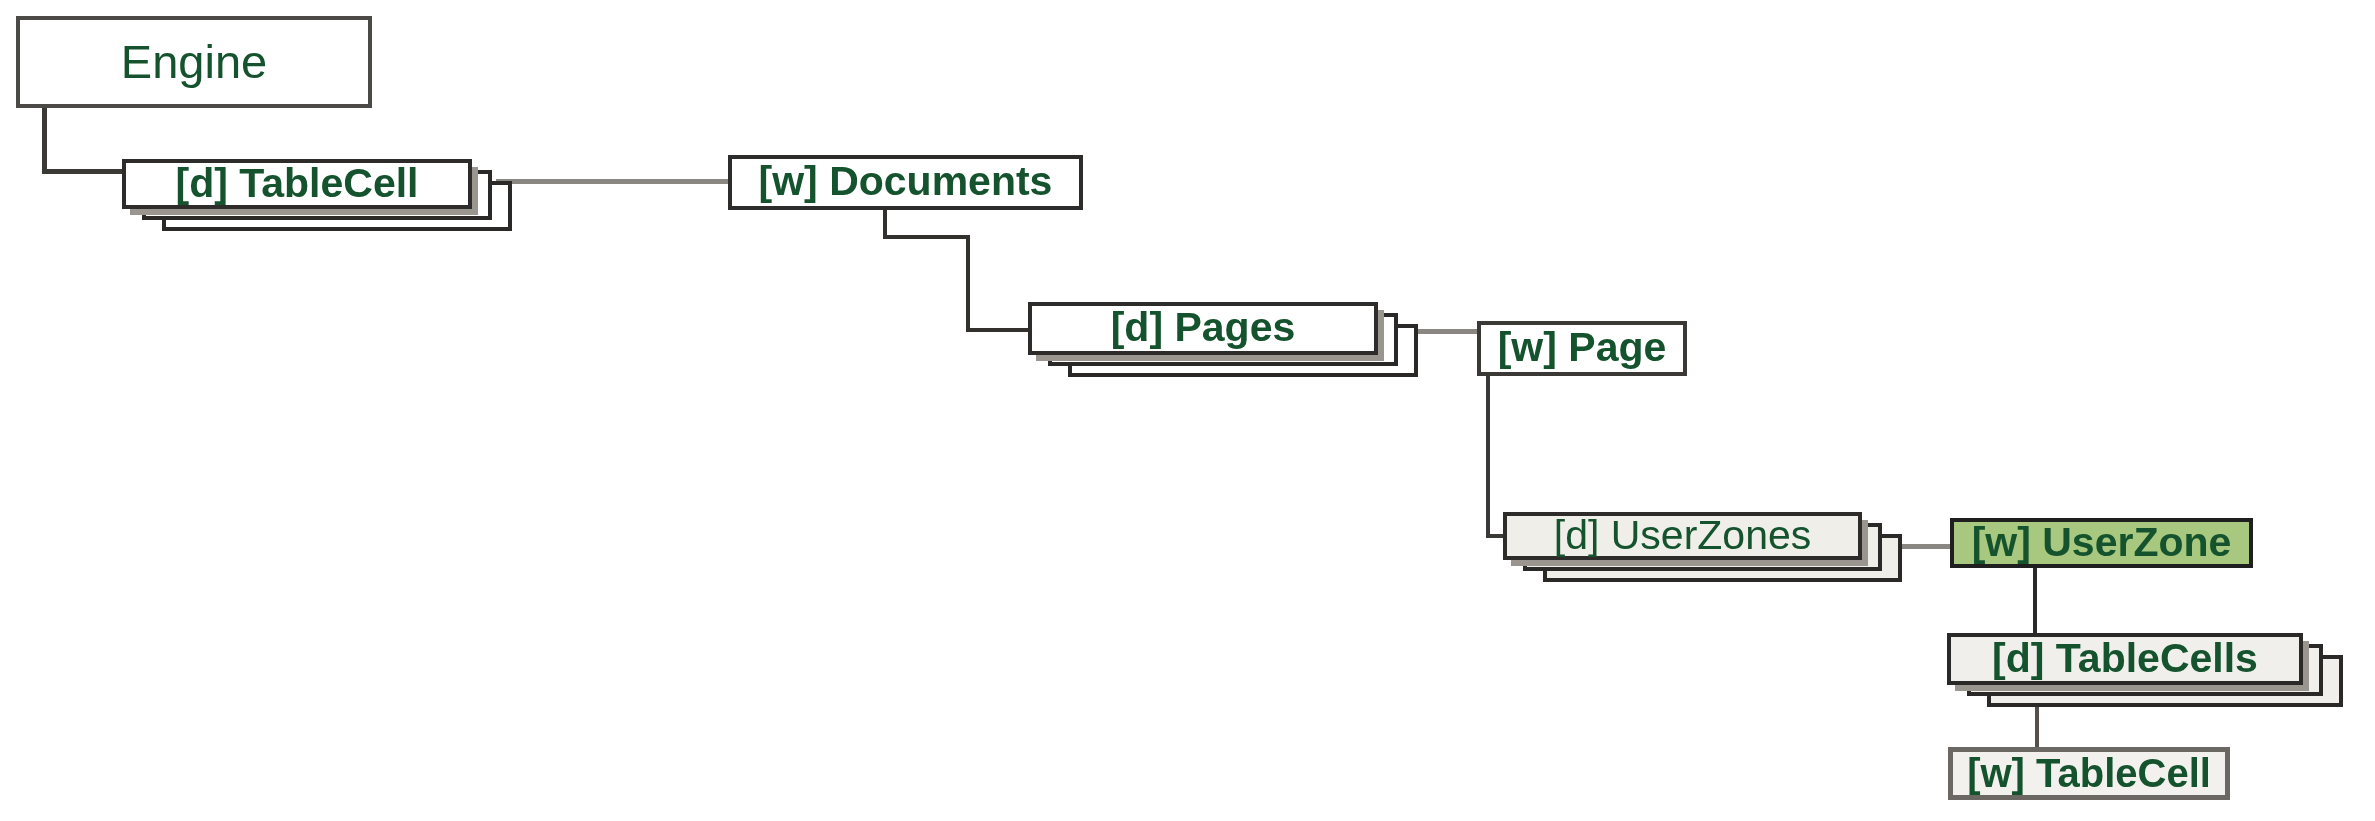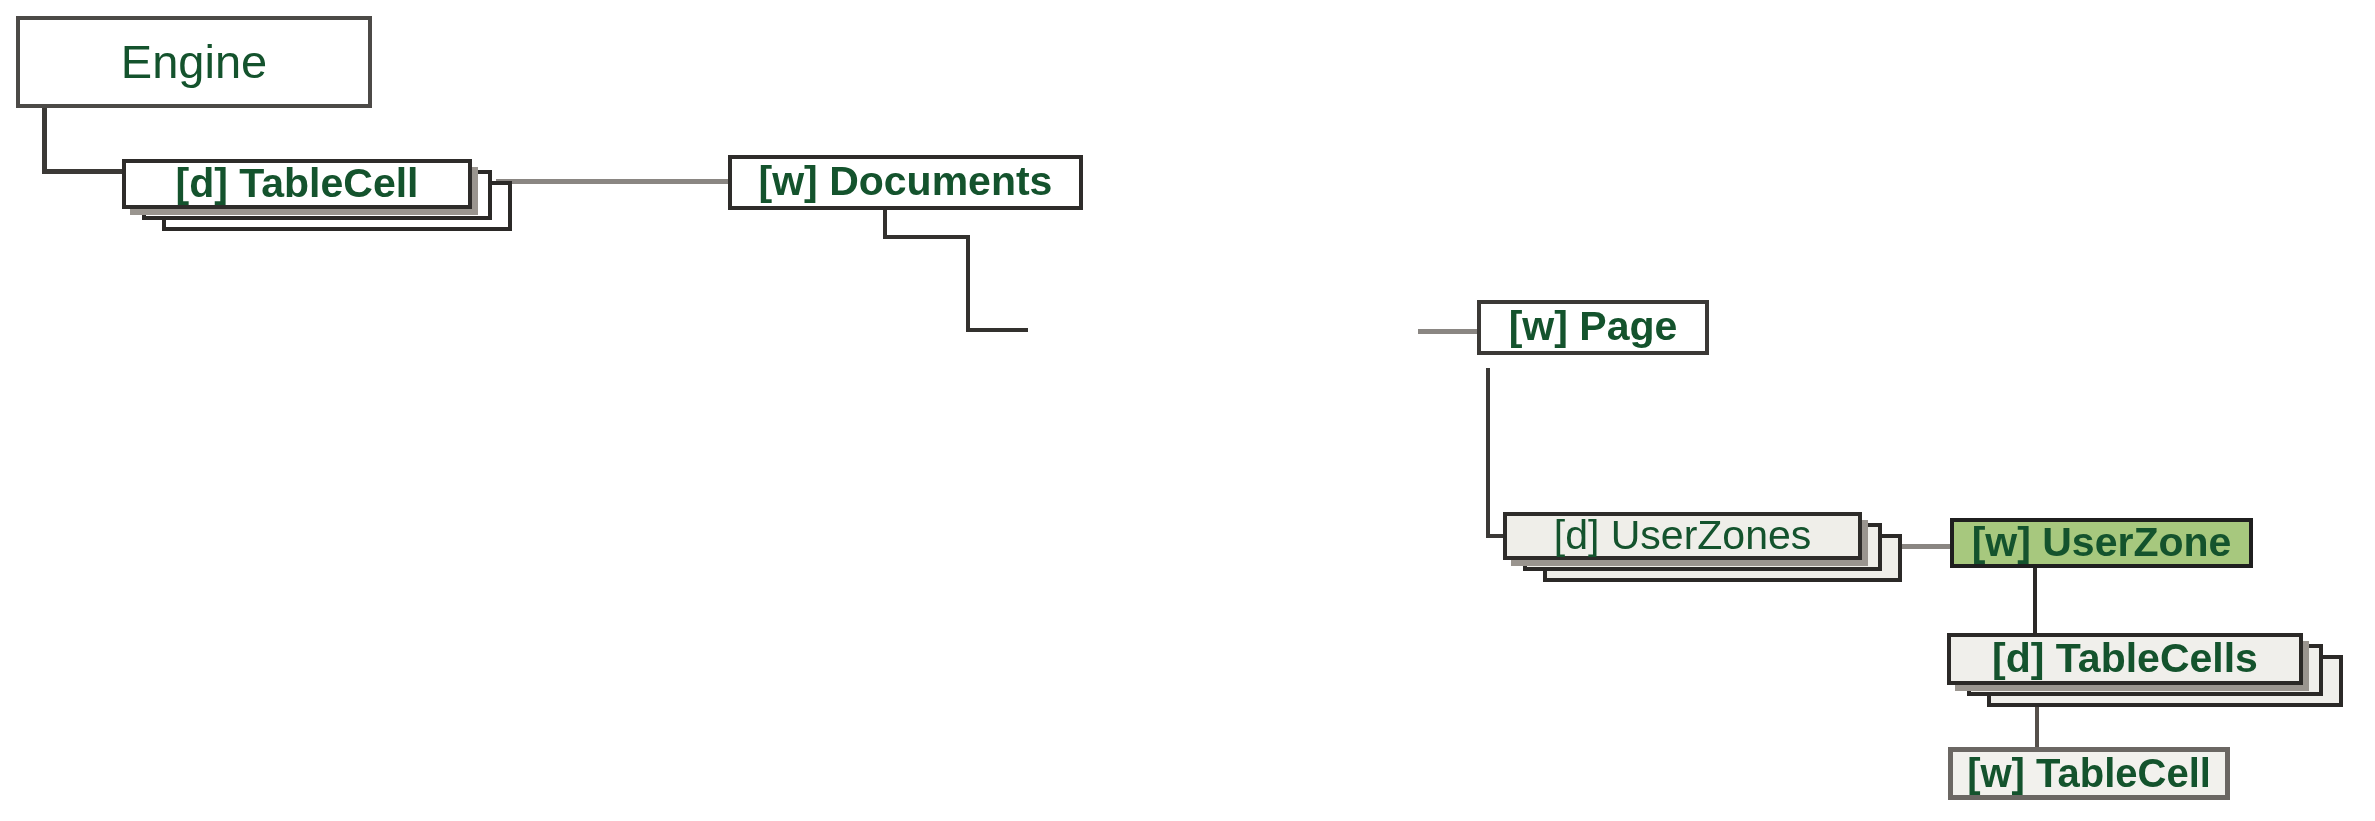--- a/index.html
+++ b/index.html
@@ -72,21 +72,28 @@
       <div class="layer" style="left: 20px; top: 11px; width: 350px; height: 50px; background: rgb(255, 255, 255);"></div>
       <div class="box" style="background: rgb(255, 255, 255); border-color: rgb(46, 44, 42); border-width: 4px;">
         <span class="label" style="font-size: 41px; font-weight: 700;">[d] TableCell</span>
       </div>
     </div>
     <div class="node" style="left: 728px; top: 155px; width: 355px; height: 55px;">
       <div class="box" style="background: rgb(255, 255, 255); border-color: rgb(46, 44, 42); border-width: 4px;">
         <span class="label" style="font-size: 41px; font-weight: 700;">[w] Documents</span>
       </div>
     </div>
-    <div class="node" style="left: 1477px; top: 300px; width: 232px; height: 55px;">
+    <div class="node stacked" style="left: 1028px; top: 302px; width: 350px; height: 53px;">
+      <div class="layer" style="left: 40px; top: 22px; width: 350px; height: 53px; background: rgb(255, 255, 255);"></div>
+      <div class="layer" style="left: 20px; top: 11px; width: 350px; height: 53px; background: rgb(255, 255, 255);"></div>
+      <div class="box" style="background: rgb(255, 255, 255); border-color: rgb(46, 44, 42); border-width: 4px;">
+        <span class="label" style="font-size: 41px; font-weight: 700;">[d] Pages</span>
+      </div>
+    </div>
+    <div class="node" style="left: 1477px; top: 321px; width: 198px; height: 55px; padding-left: 12px;">
       <div class="box" style="background: rgb(255, 255, 255); border-color: rgb(59, 57, 54); border-width: 4px;">
         <span class="label" style="font-size: 41px; font-weight: 700;">[w] Page</span>
       </div>
     </div>
     <div class="node stacked" style="left: 1503px; top: 512px; width: 359px; height: 48px;">
       <div class="layer" style="left: 40px; top: 22px; width: 359px; height: 48px; background: rgb(239, 238, 233);"></div>
       <div class="layer" style="left: 20px; top: 11px; width: 359px; height: 48px; background: rgb(239, 238, 233);"></div>
       <div class="box" style="background: rgb(239, 238, 233); border-color: rgb(46, 44, 42); border-width: 4px;">
         <span class="label" style="font-size: 41px; font-weight: 400;">[d] UserZones</span>
       </div>

